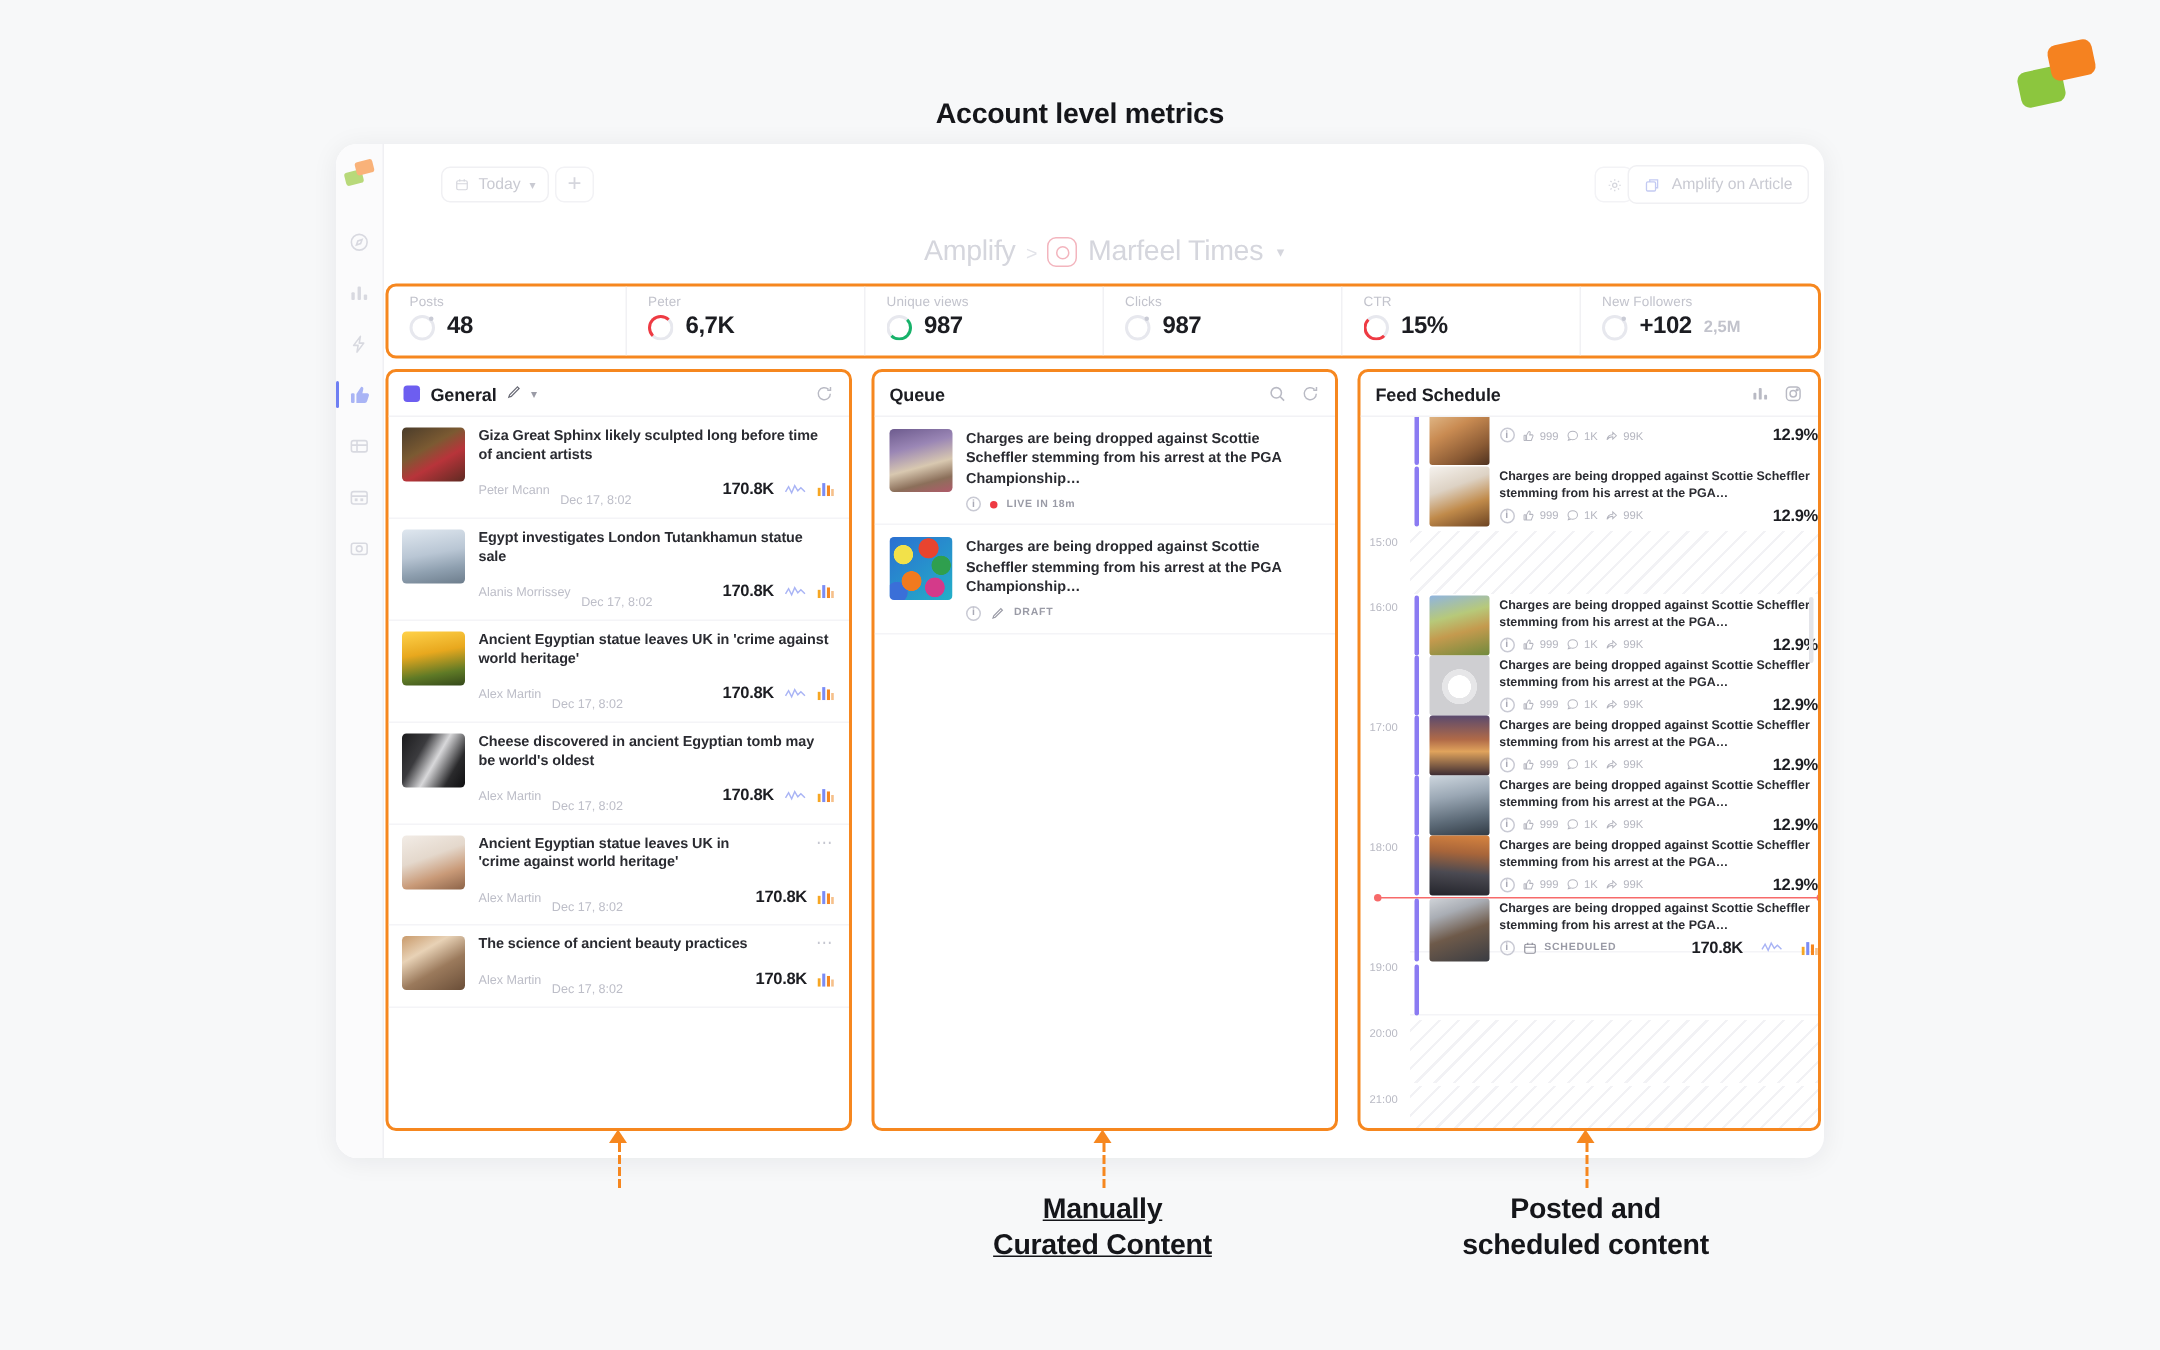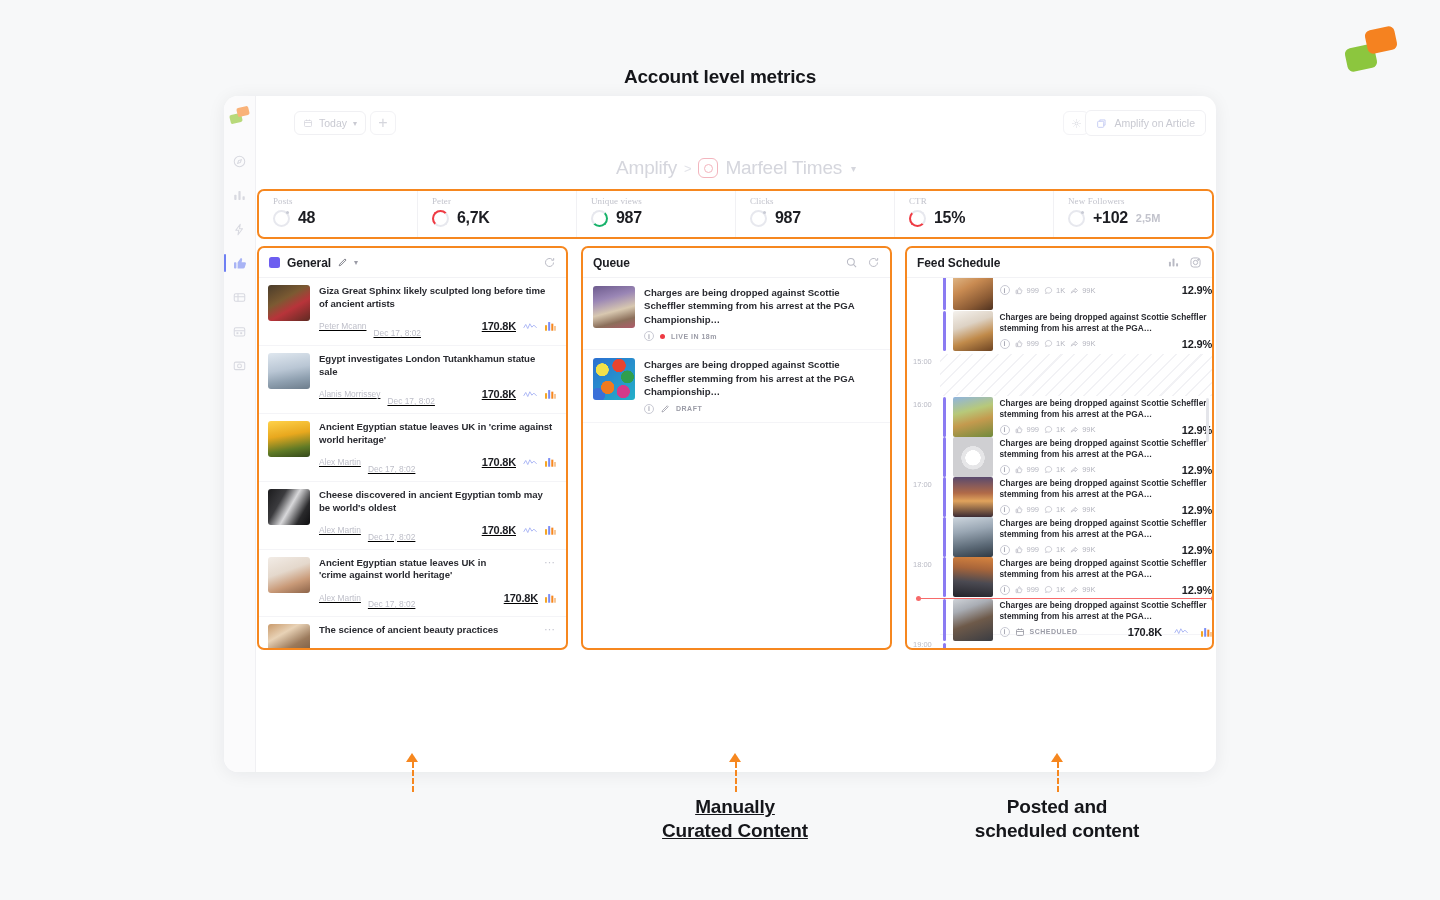--- a/index.html
+++ b/index.html
@@ -95,39 +95,39 @@
   
   .metrics {
     position: absolute; left: 33px; top: 93px; width: 957px; height: 50px;
     border: 2px solid #f6871f; border-radius: 7px; display: flex; background: #fff;
     overflow: hidden;
   }
   .metric {
     flex: 1; border-right: 1px solid #f1f1f4; padding: 5px 0 0 14px; position: relative;
   }
   .metric:last-child { border-right: none; }
-  .metric .m-label { font-size: 9px; color: #c2c3cc; letter-spacing: 0.1px; font-family: Liberation Serif, serif; }
+  .metric .m-label { font-size: 9px; color: #c2c3cc; letter-spacing: 0.1px; }
   .metric .m-row { display: flex; align-items: center; gap: 8px; margin-top: 3px; }
   .donut {
     width: 17px; height: 17px; border-radius: 50%;
     border: 2.5px solid #e7e8ee; position: relative; flex: none;
   }
   .donut.red { border-color: #e7e8ee; border-left-color: #ee3a43; border-top-color: #ee3a43; }
   .donut.green { border-color: #e7e8ee; border-right-color: #17b26a; border-bottom-color: #17b26a; }
   .donut.red2 { border-color: #e7e8ee; border-left-color: #ee3a43; border-bottom-color: #ee3a43; }
   .donut .nib {
     position: absolute; width: 3px; height: 3px; background: #c9cbd5; border-radius: 50%;
     right: -1px; top: -1px;
   }
   .metric .m-val { font-size: 16px; font-weight: 700; color: #1c1d22; letter-spacing: -0.3px; }
   .metric .m-sub { font-size: 11px; color: #c2c3cc; font-weight: 700; }
 
   
   .panels {
-    position: absolute; left: 33px; top: 150px; width: 957px; height: 404px;
+    position: absolute; left: 33px; top: 150px; width: 957px; height: 508px;
     display: flex; gap: 13px;
   }
   .panel {
     background: #fff; border: 2px solid #f6871f; border-radius: 7px;
     display: flex; flex-direction: column; overflow: hidden;
   }
   .panel.left { width: 311px; }
   .panel.mid { width: 311px; }
   .panel.right { width: 309px; }
 
@@ -145,21 +145,21 @@
   .row {
     display: flex; gap: 9px; padding: 7px 10px 7px 9px; border-bottom: 1px solid #f4f4f7;
     position: relative;
   }
   .thumb { width: 42px; height: 36px; border-radius: 3px; flex: none; background-size: cover; }
   .row-body { flex: 1; min-width: 0; }
   .row-title {
     font-size: 9.6px; font-weight: 700; color: #2a2b31; line-height: 1.35;
     letter-spacing: -0.05px;
   }
-  .row-meta { display: flex; align-items: center; margin-top: 4px; text-decoration: underline; }
+  .row-meta { display: flex; align-items: center; margin-top: 4px; }
   .row-author { font-size: 8.4px; color: #bdbec8; }
   .row-date { font-size: 8.4px; color: #bdbec8; margin-left: 7px; margin-top: 13px; }
   .row-spacer { flex: 1; }
   .row-val { font-size: 11px; font-weight: 700; color: #1c1d22; letter-spacing: -0.2px; }
   .mini-ico { margin-left: 7px; display: flex; align-items: center; }
   .dots { position: absolute; right: 10px; top: 7px; color: #c5c6d0; font-size: 11px;
     letter-spacing: 1px; line-height: 1; }
 
   
   .q-row { display: flex; gap: 9px; padding: 8px 10px; border-bottom: 1px solid #f4f4f7; }

